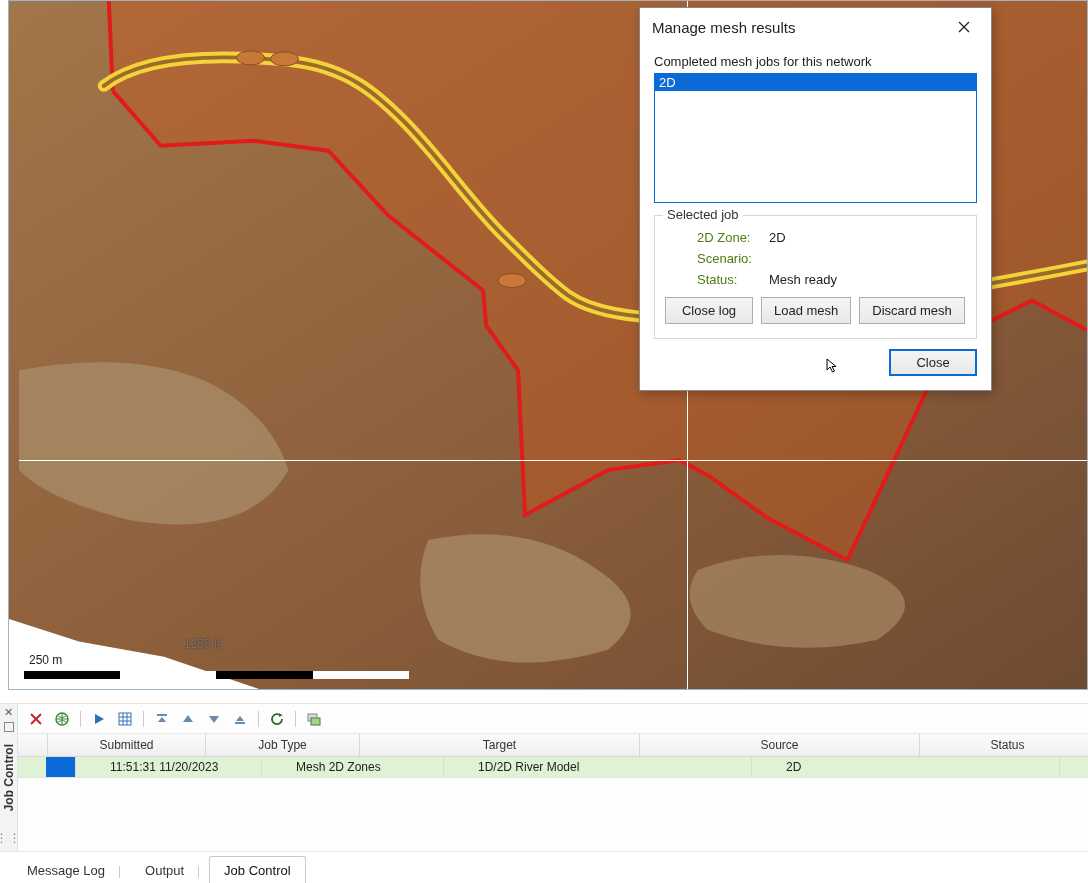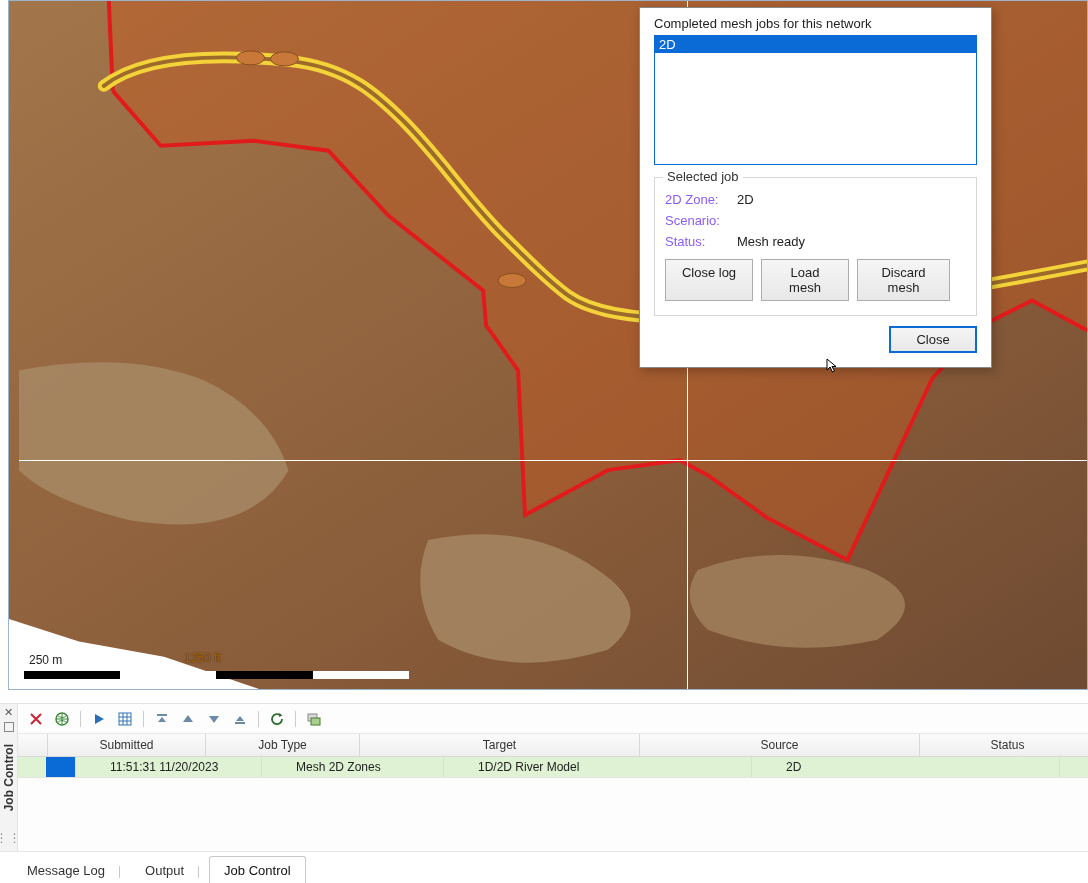--- a/index.html
+++ b/index.html
@@ -6,38 +6,38 @@
   html, body { margin: 0; padding: 0; font-family: "Segoe UI", Tahoma, sans-serif; font-size: 13px; color: #222; background: #fff; user-select: none; }
   .app { width: 1088px; height: 883px; position: relative; background: #fff; overflow: hidden; }
 
   
   .map-wrap { position: absolute; left: 8px; top: 0; right: 0; height: 690px; border: 1px solid #9cb3cc; background: #fff; overflow: hidden; }
   .map-canvas { position: absolute; inset: 0; }
   .crosshair-h, .crosshair-v { position: absolute; background: #fff; pointer-events: none; }
   .crosshair-h { left: 10px; right: 0; top: 459px; height: 1px; }
   .crosshair-v { top: 0; bottom: 0; left: 678px; width: 1px; }
   .scale-txt { position: absolute; left: 20px; bottom: 22px; color: #222; text-shadow: 0 0 2px rgba(255,255,255,.8); font-size: 12px; }
-  .scale-txt2 { position: absolute; left: 175px; bottom: 24px; color: #a16207; font-size: 12px; text-shadow: 0 0 2px rgba(0,0,0,.6); }
+  .scale-txt2 { position: absolute; left: 175px; bottom: 38px; color: #737373; font-size: 12px; text-shadow: 0 0 2px rgba(0,0,0,.6); }
   .scalebar { position: absolute; left: 15px; bottom: 10px; width: 385px; height: 8px; }
   .scalebar::before { content:""; position:absolute; left:0; right:0; top:0; bottom:0; background:#fff; }
   .scalebar::after { content:""; position:absolute; left:0; right:0; top:0; bottom:0; background:repeating-linear-gradient(90deg,#000 0 25%,#fff 25% 50%); mix-blend-mode:multiply; }
   .white-tri { position:absolute; left:0; bottom:0; width:250px; height:70px; background:#fff; clip-path: polygon(0 0, 0 100%, 60% 100%, 100% 100%, 62% 54%, 28% 32%); }
 
   
   .dialog { position: absolute; left: 639px; top: 7px; width: 353px; background: #fff; border: 1px solid #888; box-shadow: 2px 3px 10px rgba(0,0,0,.25); }
   .dlg-title { display:flex; align-items:center; justify-content:space-between; padding: 7px 10px 7px 12px; font-size: 15px; color:#222; }
   .dlg-close { width: 34px; height: 24px; display:flex; align-items:center; justify-content:center; border-radius:2px; cursor:pointer; }
   .dlg-body { padding: 8px 14px 14px 14px; }
   .dlg-label { font-size: 13px; margin-bottom: 4px; }
   .listbox { border: 1px solid #0a6ad6; height: 130px; background:#fff; margin-bottom: 12px; }
   .list-item { background:#0a6ad6; color:#fff; padding: 0 4px; font-size:13px; line-height:17px; }
-  .fieldset { border: 1px solid #d7d7d7; padding: 8px 26px 14px 10px; margin-bottom: 10px; position:relative; }
+  .fieldset { border: 1px solid #d7d7d7; padding: 8px 10px 14px 10px; margin-bottom: 10px; position:relative; }
   .legend { position:absolute; top:-9px; left:8px; background:#fff; padding:0 4px; font-size:13px; color:#333; }
   .row { display:flex; margin: 6px 0; font-size:13px; }
-  .row .k { width: 72px; color:#8b5cf6; }
+  .row .k { width: 72px; color:#4d7c0f;margin-left:32px; }
   .btnrow { display:flex; gap: 8px; margin-top: 10px; }
   .btn { border: 1px solid #adadad; background: linear-gradient(#f5f5f5,#e8e8e8); padding: 5px 12px; font-size:13px; color:#222; cursor:pointer; min-width: 88px; text-align:center; }
   .btn.primary { border: 2px solid #0a6ad6; padding:4px 16px; }
   .dlg-foot { display:flex; justify-content:flex-end; }
 
   
   .cursor { position:absolute; left:826px; top:358px; width:16px; height:16px; pointer-events:none; }
 
   
   .jc { position:absolute; left:0; right:0; top:703px; bottom:32px; background:#fdfdfd; border-top:1px solid #e3e3e3; display:flex; }
@@ -107,20 +107,28 @@
     </svg>
     <div class="crosshair-h"></div>
     <div class="crosshair-v"></div>
     <div class="white-tri"></div>
     <div class="scale-txt">250 m</div>
     <div class="scale-txt2">1250 ft</div>
     <div class="scalebar"></div>
   </div>
 
   <div class="dialog">
+    <div class="dlg-title">
+      <span>Manage mesh results</span>
+      <div class="dlg-close">
+        <svg width="12" height="12" viewBox="0 0 12 12">
+            <path d="M1 1 L11 11 M11 1 L1 11" stroke="currentColor" stroke-width="1.3"></path>
+          </svg>
+      </div>
+    </div>
     <div class="dlg-body">
       <div class="dlg-label">Completed mesh jobs for this network</div>
       <div class="listbox">
         <div class="list-item">2D</div>
       </div>
       <div class="fieldset">
         <div class="legend">Selected job</div>
         <div class="row">
           <div class="k">2D Zone:</div>
           <div>2D</div>

